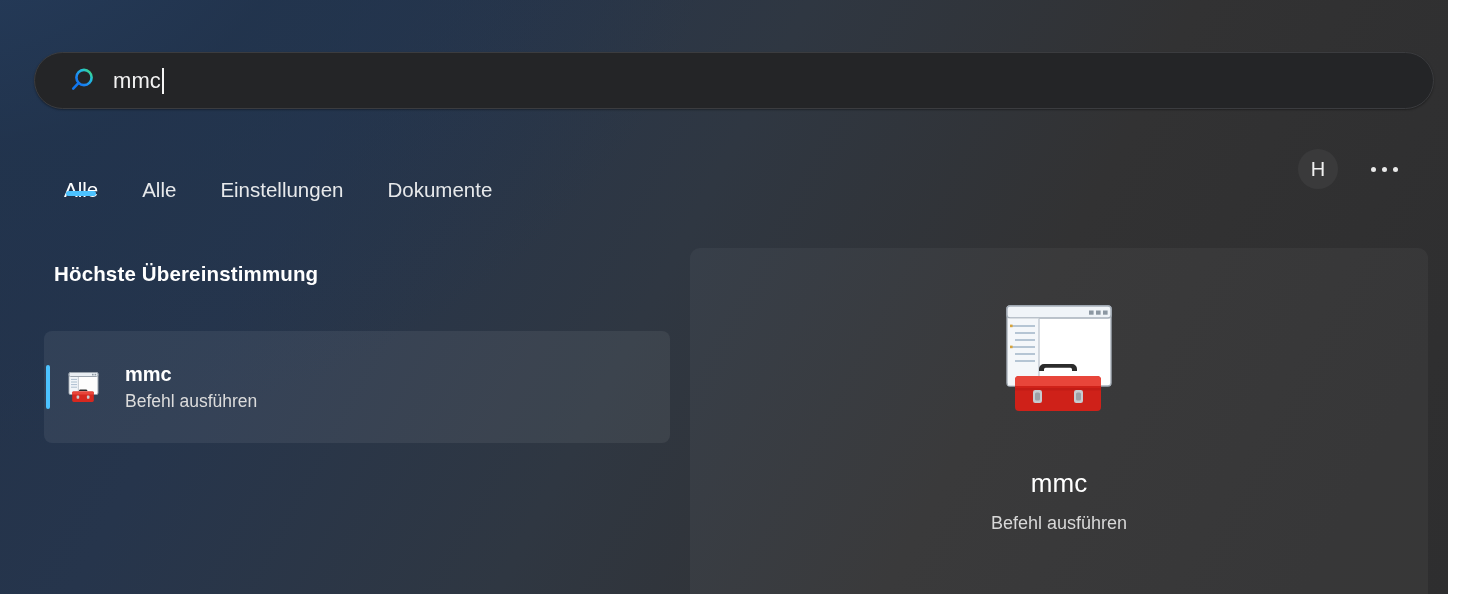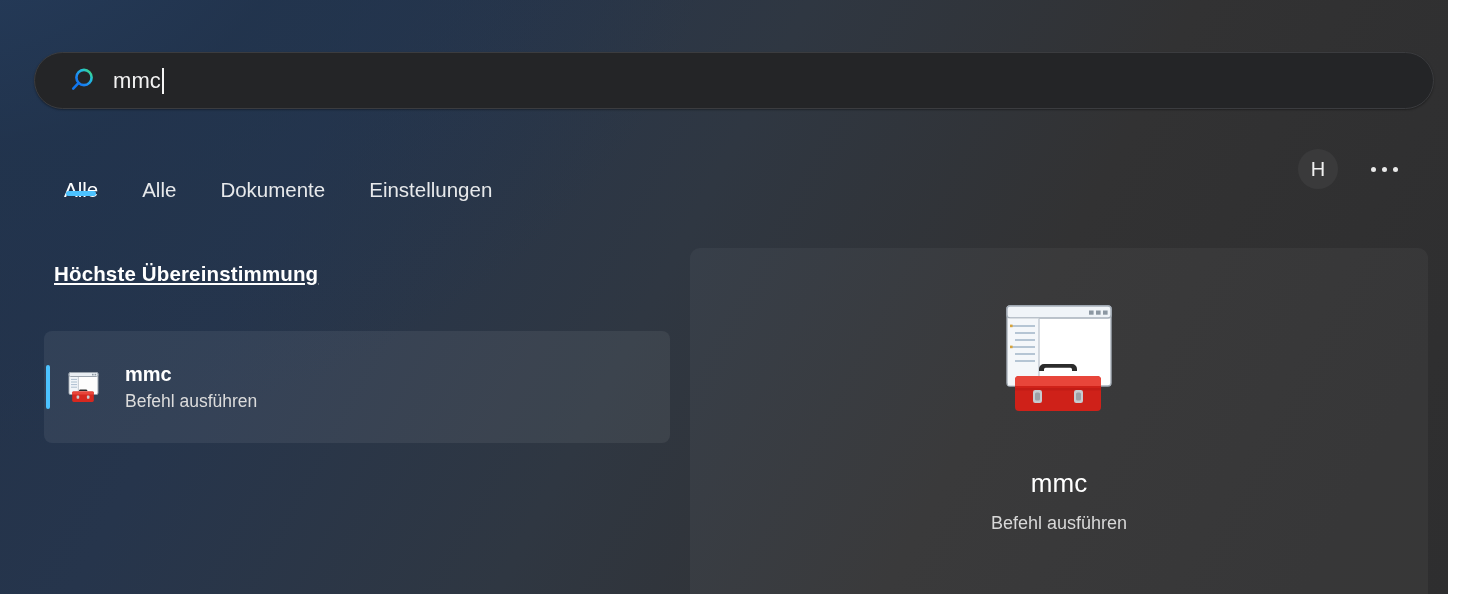--- a/index.html
+++ b/index.html
@@ -140,21 +140,20 @@
     left: 44px;
     top: 262px;
     width: 630px;
   }
   #best-match-header {
     font-size: 20.5px;
     font-weight: bold;
     color: #ffffff;
     letter-spacing: .15px;
     margin-left: 10px;
-    text-decoration: underline;
   }
   #result-row-mmc {
     position: absolute;
     left: 0px;
     top: 69px;
     width: 626px;
     height: 112px;
     border-radius: 8px;
     background: rgba(255,255,255,0.065);
     display: flex;
@@ -254,25 +253,25 @@
 
     <div class="tab active">
       <span class="tab-label">Alle</span>
     </div>
 
     <div class="tab">
       <span class="tab-label">Alle</span>
     </div>
 
     <div class="tab">
+      <span class="tab-label">Einstellungen</span>
+    </div>
+
+    <div class="tab">
       <span class="tab-label">Dokumente</span>
-    </div>
-
-    <div class="tab">
-      <span class="tab-label">Einstellungen</span>
     </div>
 
 
     <div id="tab-spacer"></div>
 
     <div id="account-avatar">
       <span>H</span>
     </div>
 
     <div id="more-options-button">

